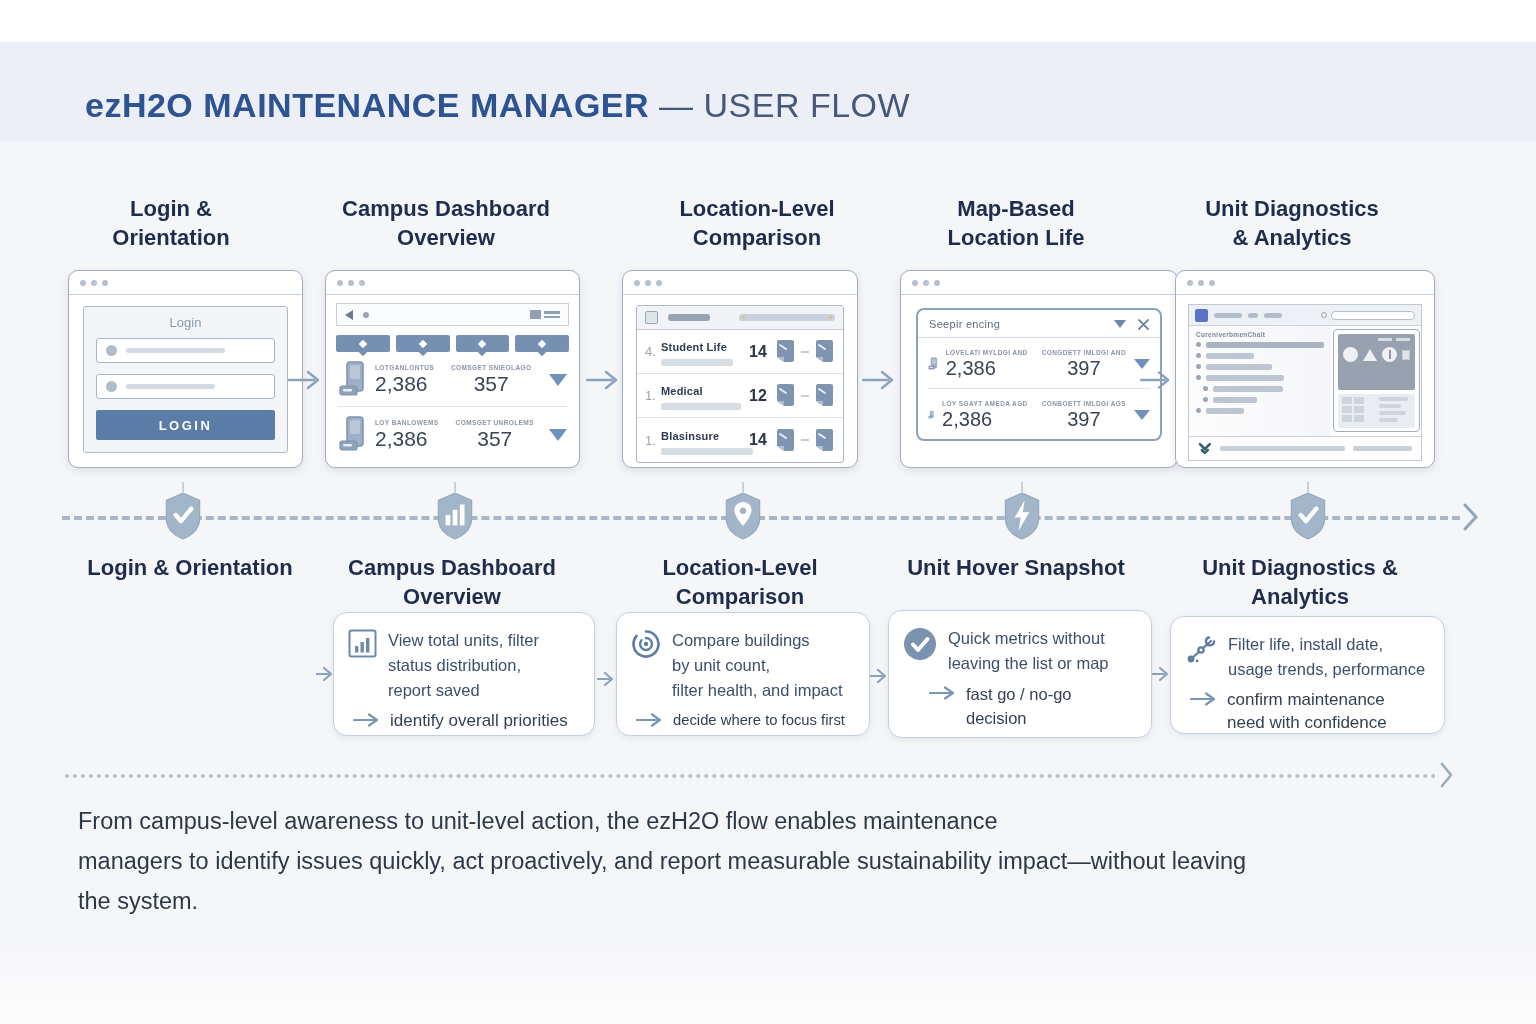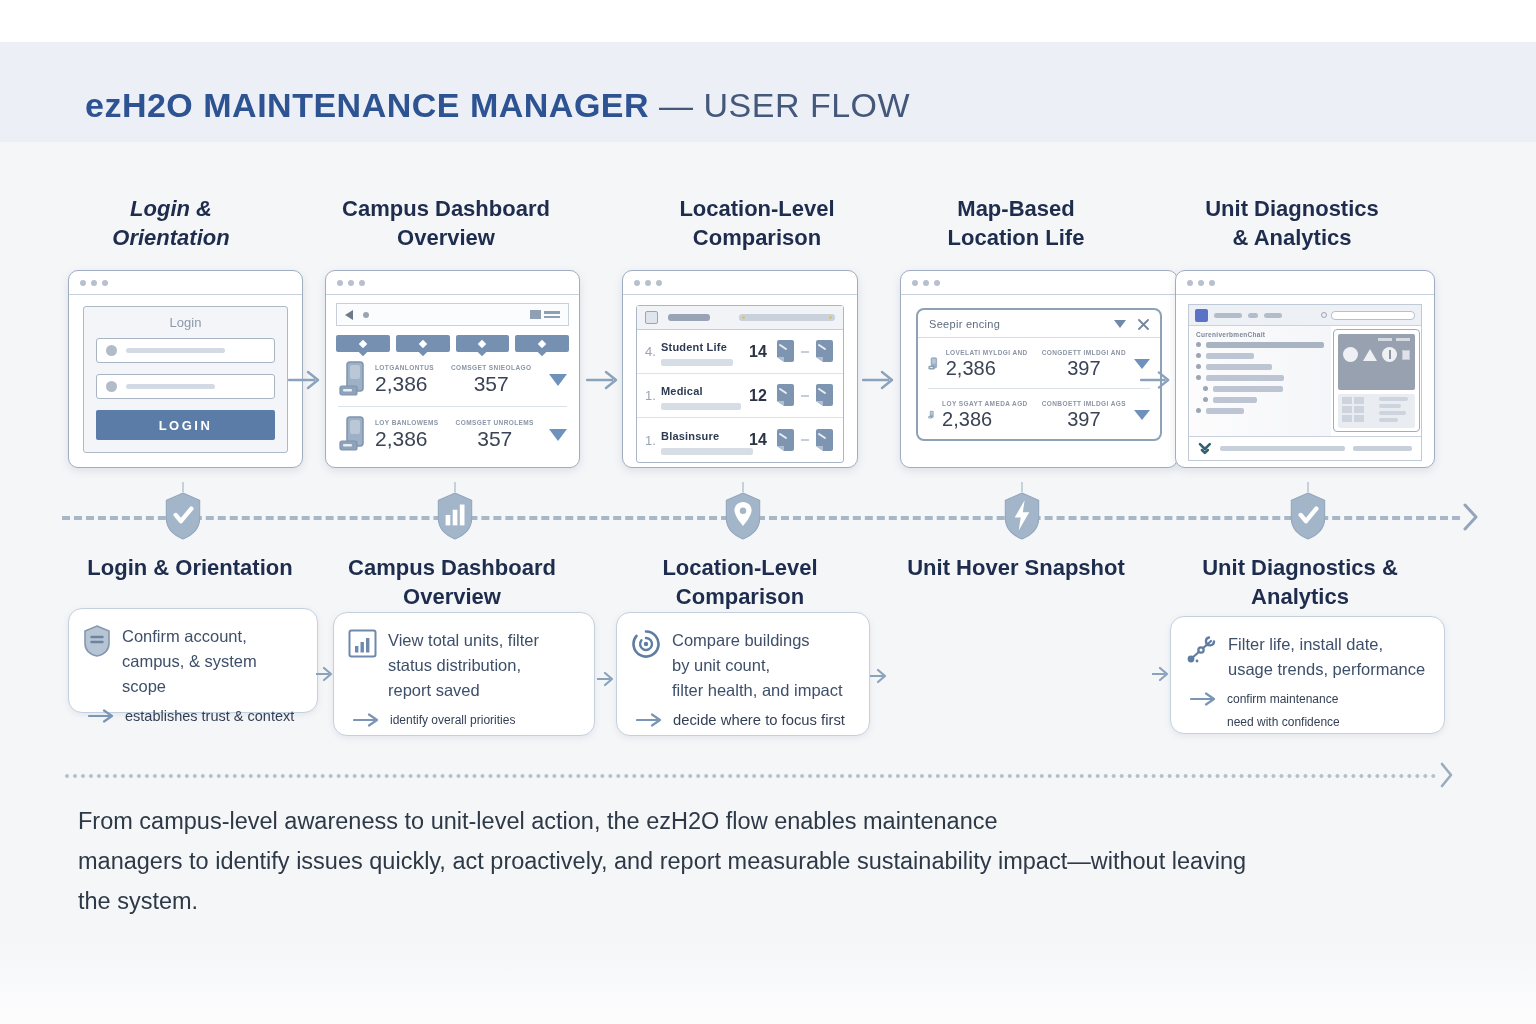--- a/index.html
+++ b/index.html
@@ -121,39 +121,39 @@
   .shield-wrap { position:absolute; top:492px; width:40px; }
   .shield-tick { position:absolute; left:19px; top:-10px; width:2px; height:10px; background:#c7d1dc; }
 
   
   .card { position:absolute; background:#fff; border:1.5px solid #c4d0de; border-radius:14px; box-shadow:0 2px 6px rgba(70,90,120,.10); padding:15px 12px 11px 14px; }
   .card-main { display:flex; gap:11px; }
   .card-icon { flex:none; padding-top:1px; }
   .card-desc { font-size:16.5px; line-height:25px; color:#3e4f6a; white-space:pre-line; }
   .takeaway { display:flex; gap:9px; margin-top:6px; padding-left:5px; align-items:flex-start; }
   .takeaway svg { margin-top:4px; flex:none; }
-  .takeaway-text { font-size:12px; line-height:23px; color:#333f54; white-space:pre-line; }
+  .takeaway-text { font-size:17px; line-height:23px; color:#333f54; white-space:pre-line; }
 
   
   .dots-line { position:absolute; left:65px; top:774px; width:1372px; border-top:4px dotted #b5c0cd; }
   .dots-end { position:absolute; left:1440px; top:762px; }
   .summary { position:absolute; left:78px; top:801px; width:1380px; text-align:left; font-size:23.5px; line-height:40px; color:#2e3947; white-space:pre-line; }
 </style>
 </head>
 <body>
 
 <div class="stage">
 
   <div class="strip-top"></div>
   <div class="band"></div>
   <div class="strip-bottom"></div>
 
   <div class="page-title"><span class="strong">ezH2O MAINTENANCE MANAGER</span><span class="rest"> — USER FLOW</span></div>
 
-  <div class="top-label" style="left:46px;top:194px;width:250px;font-style:italic;">Login &amp;
+  <div class="top-label" style="left:46px;top:194px;width:250px;">Login &amp;
 Orientation</div>
   <div class="top-label" style="left:316px;top:194px;width:260px;">Campus Dashboard
 Overview</div>
   <div class="top-label" style="left:632px;top:194px;width:250px;">Location-Level
 Comparison</div>
   <div class="top-label" style="left:891px;top:194px;width:250px;">Map-Based
 Location Life</div>
   <div class="top-label" style="left:1167px;top:194px;width:250px;">Unit Diagnostics
 &amp; Analytics</div>
 
@@ -528,38 +528,20 @@
 
   <div class="step-label" style="left:65px;top:553px;width:250px;">Login &amp; Orientation</div>
   <div class="step-label" style="left:327px;top:553px;width:250px;">Campus Dashboard
 Overview</div>
   <div class="step-label" style="left:615px;top:553px;width:250px;">Location-Level
 Comparison</div>
   <div class="step-label" style="left:891px;top:553px;width:250px;">Unit Hover Snapshot</div>
   <div class="step-label" style="left:1175px;top:553px;width:250px;">Unit Diagnostics &amp;
 Analytics</div>
 
-  <div class="card" style="left:68px;top:608px;width:250px;height:105px;">
-    <div class="card-main">
-      <span class="card-icon">
-        <svg width="28" height="32" viewBox="0 0 28 32">
-            <path d="M14 1 L26 6 V18 C26 25 21 29.5 14 31 C7 29.5 2 25 2 18 V6 Z" fill="#b7c4d3" stroke="#8399b2" stroke-width="1.6"></path>
-            <path d="M8.5 12 H19.5 M8.5 17 H19.5" stroke="#6d84a0" stroke-width="2.4" stroke-linecap="round"></path>
-          </svg>
-      </span>
-      <span class="card-desc">Confirm account,
-campus, &amp; system scope</span>
-    </div>
-    <div class="takeaway">
-      <svg width="28" height="14" viewBox="0 0 28 14">
-          <path d="M1 7 H22 M16 1.5 L24 7 L16 12.5" stroke="#7b96b5" stroke-width="2.2" fill="none" stroke-linecap="round" stroke-linejoin="round"></path>
-        </svg>
-      <span class="takeaway-text" style="font-size:14.5px;">establishes trust &amp; context</span>
-    </div>
-  </div>
 
   <div class="card" style="left:333px;top:612px;width:262px;height:124px;">
     <div class="card-main">
       <span class="card-icon">
         <svg width="29" height="29" viewBox="0 0 29 29">
             <rect x="1.5" y="1.5" width="26" height="26" rx="2" fill="none" stroke="#6d89ad" stroke-width="2"></rect>
             <rect x="7" y="17" width="3.4" height="6.5" fill="#6d89ad"></rect>
             <rect x="12.5" y="13" width="3.4" height="10.5" fill="#6d89ad"></rect>
             <rect x="18" y="9" width="3.4" height="14.5" fill="#6d89ad"></rect>
           </svg>
@@ -590,20 +572,39 @@
 filter health, and impact</span>
     </div>
     <div class="takeaway">
       <svg width="28" height="14" viewBox="0 0 28 14">
           <path d="M1 7 H22 M16 1.5 L24 7 L16 12.5" stroke="#7b96b5" stroke-width="2.2" fill="none" stroke-linecap="round" stroke-linejoin="round"></path>
         </svg>
       <span class="takeaway-text" style="font-size:14.8px;">decide where to focus first</span>
     </div>
   </div>
 
+  <div class="card" style="left:888px;top:610px;width:264px;height:128px;">
+    <div class="card-main">
+      <span class="card-icon">
+        <svg width="34" height="34" viewBox="0 0 34 34">
+            <circle cx="17" cy="17" r="16" fill="#7b93af"></circle>
+            <path d="M10 17.5 l5 5.5 l9.5 -11" stroke="#fff" stroke-width="4" fill="none" stroke-linecap="round" stroke-linejoin="round"></path>
+          </svg>
+      </span>
+      <span class="card-desc">Quick metrics without
+leaving the list or map</span>
+    </div>
+    <div class="takeaway" style="padding-left:26px;">
+      <svg width="28" height="14" viewBox="0 0 28 14">
+          <path d="M1 7 H22 M16 1.5 L24 7 L16 12.5" stroke="#7b96b5" stroke-width="2.2" fill="none" stroke-linecap="round" stroke-linejoin="round"></path>
+        </svg>
+      <span class="takeaway-text" style="font-size:16.5px;line-height:24px;">fast go / no-go
+decision</span>
+    </div>
+  </div>
 
   <div class="card" style="left:1170px;top:616px;width:275px;height:118px;">
     <div class="card-main">
       <span class="card-icon">
         <svg width="32" height="32" viewBox="0 0 32 32">
             <path d="M6 26 L26 8" stroke="#5f7da3" stroke-width="2.2" stroke-linecap="round"></path>
             <circle cx="6" cy="26" r="3.4" fill="#5f7da3"></circle>
             <circle cx="16" cy="17" r="3.8" fill="#5f7da3"></circle>
             <circle cx="16" cy="17" r="1.5" fill="#fff"></circle>
             <path d="M24 4.5 a4 4 0 1 0 5 4" stroke="#5f7da3" stroke-width="2.4" fill="none" stroke-linecap="round"></path>

